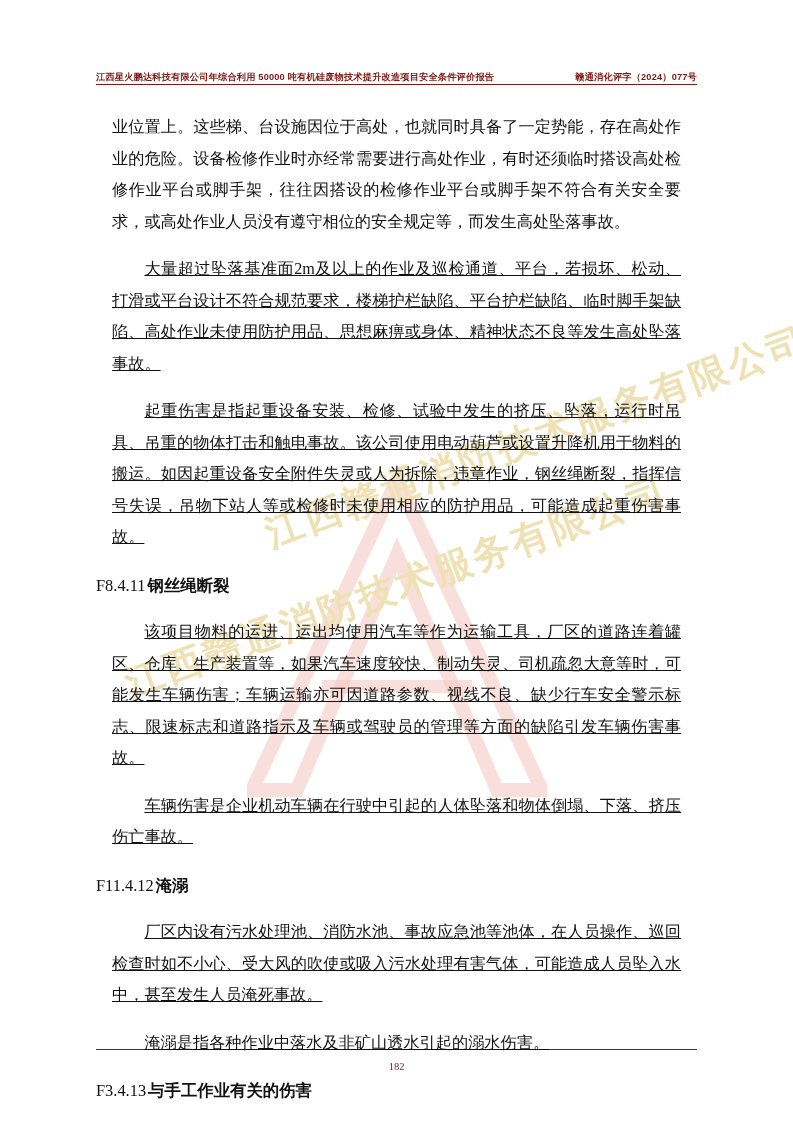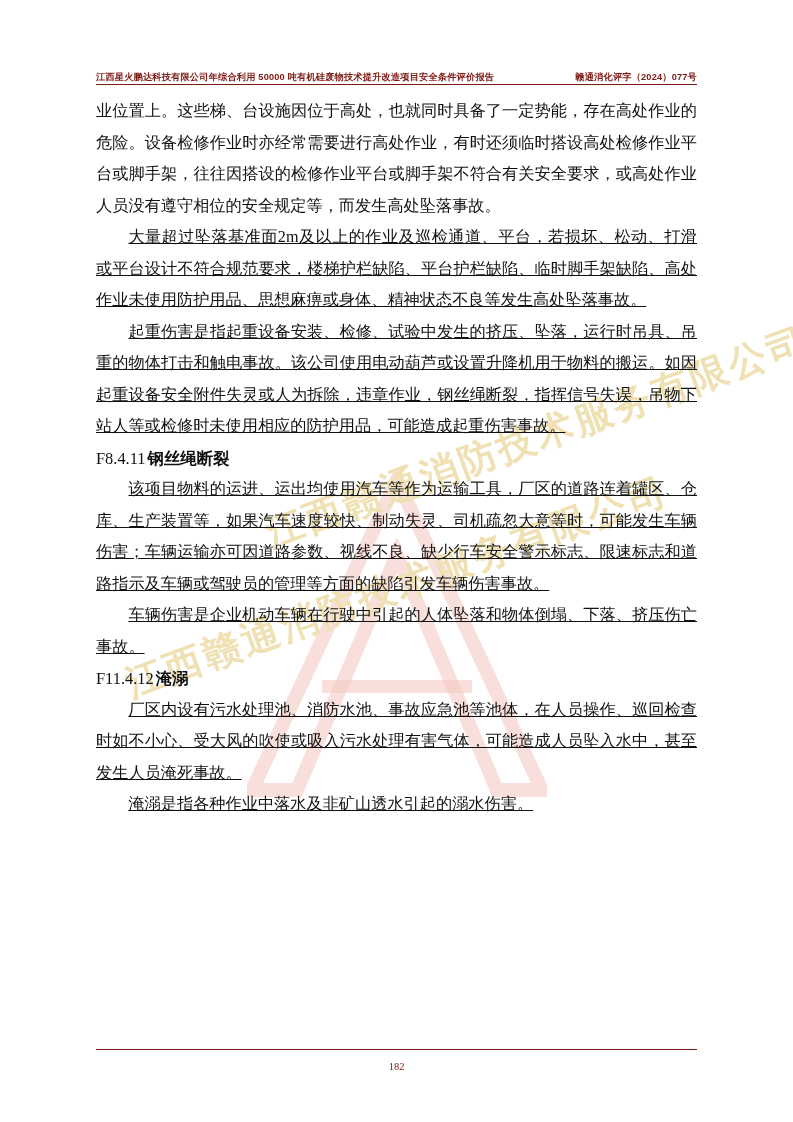--- a/index.html
+++ b/index.html
@@ -68,21 +68,21 @@
     position: absolute;
     top: 96px;
     left: 96px;
     width: 601px;
     font-size: 16.2px;
     line-height: 31.5px;
     color: #111111;
     z-index: 3;
   }
   .content p {
-    margin: 0;
+    margin: 16px;
     text-align: justify;
     text-justify: inter-ideograph;
   }
   .content p.indent { text-indent: 2em; text-decoration: underline; }
   .content h3 {
     margin: 0;
     font-size: 16.4px;
     line-height: 31.5px;
     font-weight: bold;
     font-family: "Liberation Sans", "DejaVu Sans", sans-serif;
@@ -168,18 +168,19 @@
   <div class="content">
     <p class="indent-0">业位置上。这些梯、台设施因位于高处，也就同时具备了一定势能，存在高处作业的危险。设备检修作业时亦经常需要进行高处作业，有时还须临时搭设高处检修作业平台或脚手架，往往因搭设的检修作业平台或脚手架不符合有关安全要求，或高处作业人员没有遵守相位的安全规定等，而发生高处坠落事故。</p>
     <p class="indent">大量超过坠落基准面2m及以上的作业及巡检通道、平台，若损坏、松动、打滑或平台设计不符合规范要求，楼梯护栏缺陷、平台护栏缺陷、临时脚手架缺陷、高处作业未使用防护用品、思想麻痹或身体、精神状态不良等发生高处坠落事故。</p>
     <p class="indent">起重伤害是指起重设备安装、检修、试验中发生的挤压、坠落，运行时吊具、吊重的物体打击和触电事故。该公司使用电动葫芦或设置升降机用于物料的搬运。如因起重设备安全附件失灵或人为拆除，违章作业，钢丝绳断裂，指挥信号失误，吊物下站人等或检修时未使用相应的防护用品，可能造成起重伤害事故。</p>
     <h3><span class="num">F8.4.11</span><span>钢丝绳断裂</span></h3>
     <p class="indent">该项目物料的运进、运出均使用汽车等作为运输工具，厂区的道路连着罐区、仓库、生产装置等，如果汽车速度较快、制动失灵、司机疏忽大意等时，可能发生车辆伤害；车辆运输亦可因道路参数、视线不良、缺少行车安全警示标志、限速标志和道路指示及车辆或驾驶员的管理等方面的缺陷引发车辆伤害事故。</p>
     <p class="indent">车辆伤害是企业机动车辆在行驶中引起的人体坠落和物体倒塌、下落、挤压伤亡事故。</p>
     <h3><span class="num">F11.4.12</span><span>淹溺</span></h3>
     <p class="indent">厂区内设有污水处理池、消防水池、事故应急池等池体，在人员操作、巡回检查时如不小心、受大风的吹使或吸入污水处理有害气体，可能造成人员坠入水中，甚至发生人员淹死事故。</p>
     <p class="indent">淹溺是指各种作业中落水及非矿山透水引起的溺水伤害。</p>
+    <h3><span class="num">F3.4.13</span><span>与手工作业有关的伤害</span></h3>
   </div>
 
   <div class="footer-rule"></div>
   <div class="footer">182</div>
 
 </div>
 
 </body></html>

